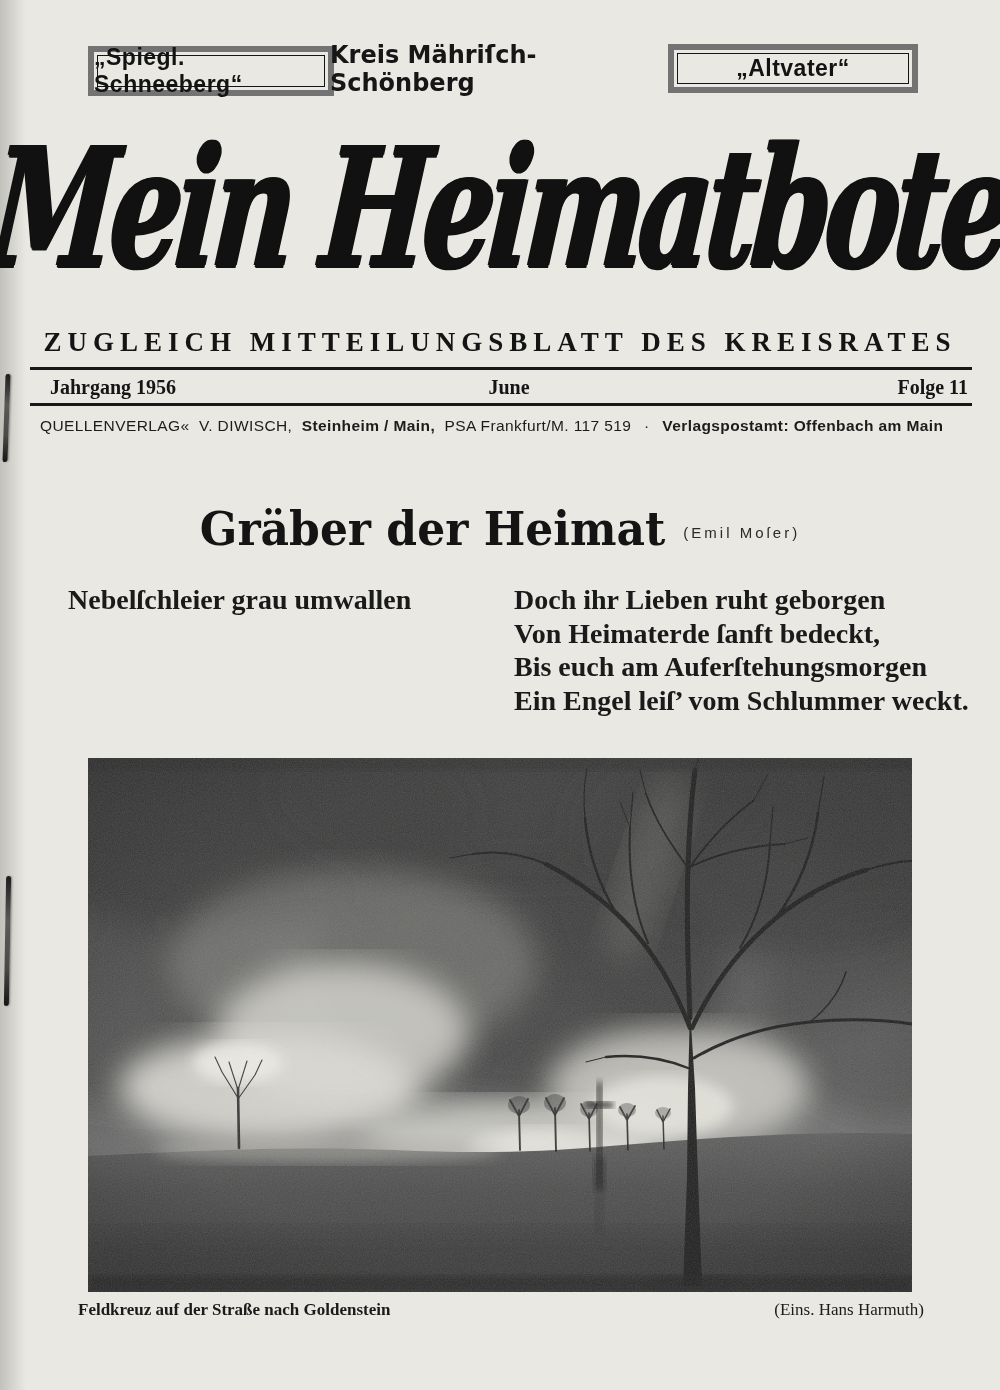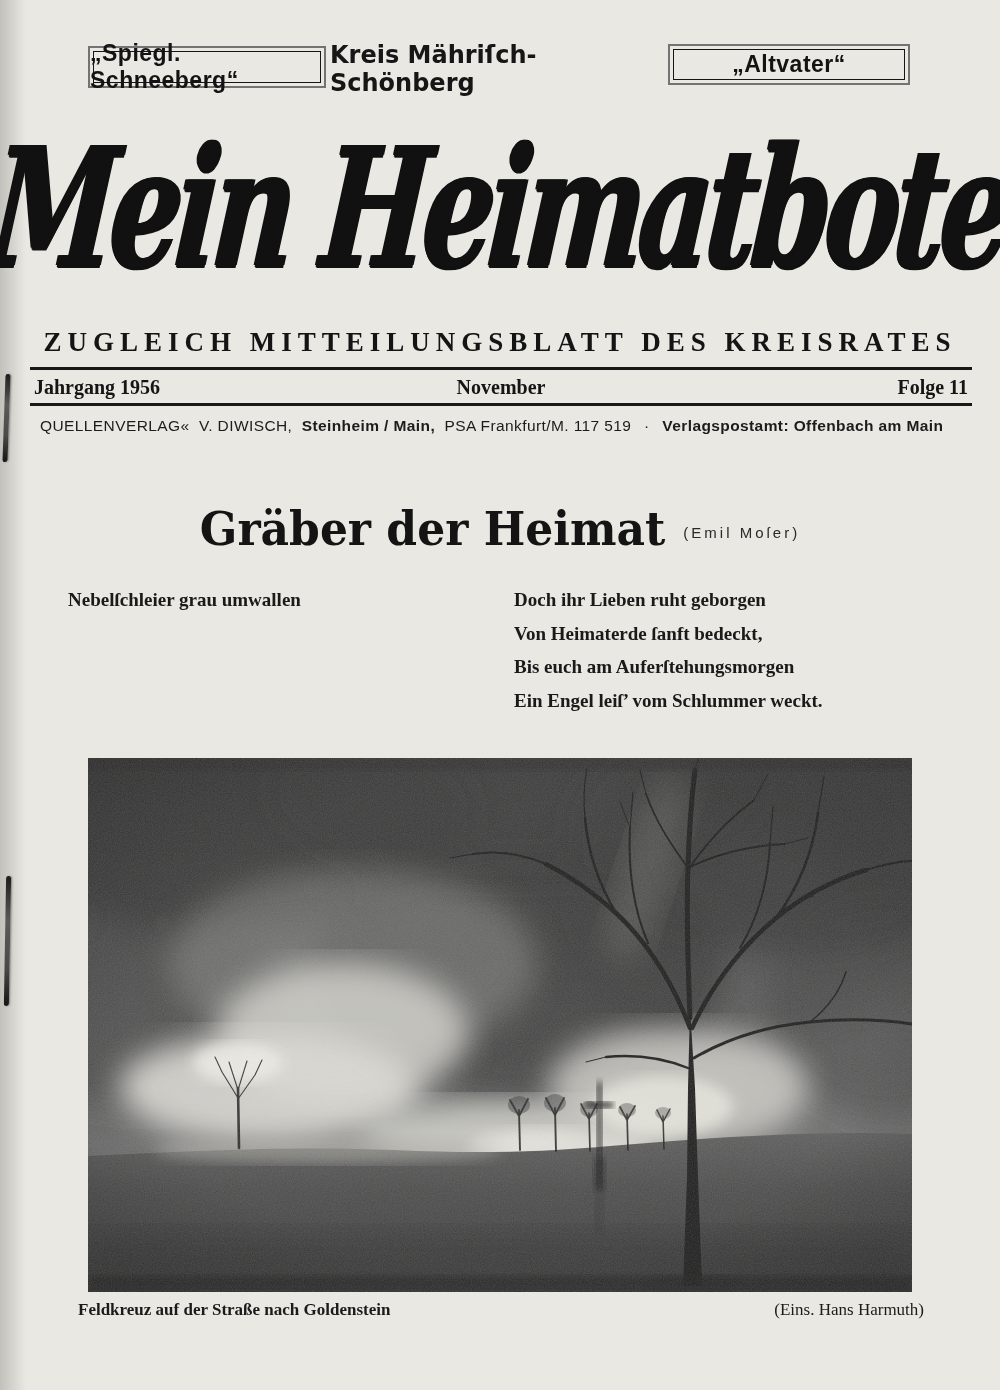--- a/index.html
+++ b/index.html
@@ -23,21 +23,21 @@
     position:absolute;width:5px;border-radius:3px;
     background:linear-gradient(180deg,#1d1d1d,#5a5a58 35%,#4a4a48 70%,#161616);
     box-shadow:1px 0 2px rgba(60,60,60,.5);
   }
   .staple.s1{left:4px;top:374px;height:88px;transform:rotate(2deg);}
   .staple.s2{left:5px;top:876px;height:130px;transform:rotate(1deg);}
 
   
   .hdr-box{
     position:absolute;
-    border:2px solid #737373;
+    border:6px solid #737373;
     box-shadow:inset 0 0 0 3px #e9e8e2, inset 0 0 0 4px #151515;
     display:flex;align-items:center;justify-content:center;
     font-family:"Liberation Sans", sans-serif;
     font-weight:700;font-size:23px;letter-spacing:.5px;
     color:#131313;
   }
   .hdr-box.left{left:88px;top:46px;width:234px;height:38px;}
   .hdr-box.right{left:668px;top:44px;width:238px;height:37px;}
   .kreis{
     position:absolute;left:330px;top:52px;width:340px;height:34px;
@@ -66,21 +66,21 @@
     letter-spacing:6px;color:#141414;white-space:nowrap;
   }
   .rule{position:absolute;left:30px;width:942px;height:3px;background:#181818;}
   .rule.r1{top:367px;}
   .rule.r2{top:403px;}
   .issuebar{
     position:absolute;left:34px;top:374px;width:934px;height:26px;
     display:flex;align-items:center;
     font-weight:700;font-size:20px;color:#151515;
   }
-  .issuebar .vol{flex:1;text-align:left;}
+  .issuebar .vol{flex:1;text-align:left;margin-left:16px;}
   .issuebar .mon{flex:1;text-align:center;}
   .issuebar .iss{flex:1;text-align:right;}
   .imprint{
     position:absolute;left:40px;top:417px;width:930px;
     font-family:"Liberation Sans", sans-serif;
     font-size:15.5px;letter-spacing:.4px;color:#1c1c1c;
     white-space:nowrap;
   }
   .imprint b{font-weight:700;margin-top:24px;}
   .imprint .sep{padding:0 8px;}
@@ -96,21 +96,21 @@
     display:inline-block;transform:scaleY(1.04);
   }
   .article-title .a{
     font-family:"Liberation Sans", sans-serif;
     font-size:15px;letter-spacing:3px;color:#2a2a2a;
     display:inline-block;padding-left:14px;vertical-align:6px;margin-top:24px;
   }
   .poem-col{
     position:absolute;top:583px;
     font-family:"Liberation Serif", serif;
-    font-weight:700;font-size:19px;line-height:33.5px;
+    font-weight:700;font-size:28px;line-height:33.5px;
     color:#1a1a1a;
   }
   .poem-col.left{left:68px;width:440px;}
   .poem-col.right{left:514px;width:440px;}
   .poem-col div{white-space:nowrap;}
 
   
   .photo{
     position:absolute;left:88px;top:758px;width:824px;height:534px;
     background:#555;
@@ -142,21 +142,21 @@
   </div>
 
   <div class="masthead">
     <span class="masthead-text">Mein Heimatbote</span>
   </div>
   <div class="subtitle">ZUGLEICH MITTEILUNGSBLATT DES KREISRATES</div>
 
   <div class="rule r1"></div>
   <div class="issuebar">
     <span class="vol">Jahrgang 1956</span>
-    <span class="mon">November</span>
+    <span class="mon">June</span>
     <span class="iss">Folge 11</span>
   </div>
   <div class="rule r2"></div>
 
   <div class="imprint">
     <span>QUELLENVERLAG«</span>&nbsp;
     <span>V. DIWISCH,</span>&nbsp;
     <b>Steinheim / Main,</b>&nbsp;
     <span>PSA Frankfurt/M. 117 519</span>
     <span class="sep">·</span>

